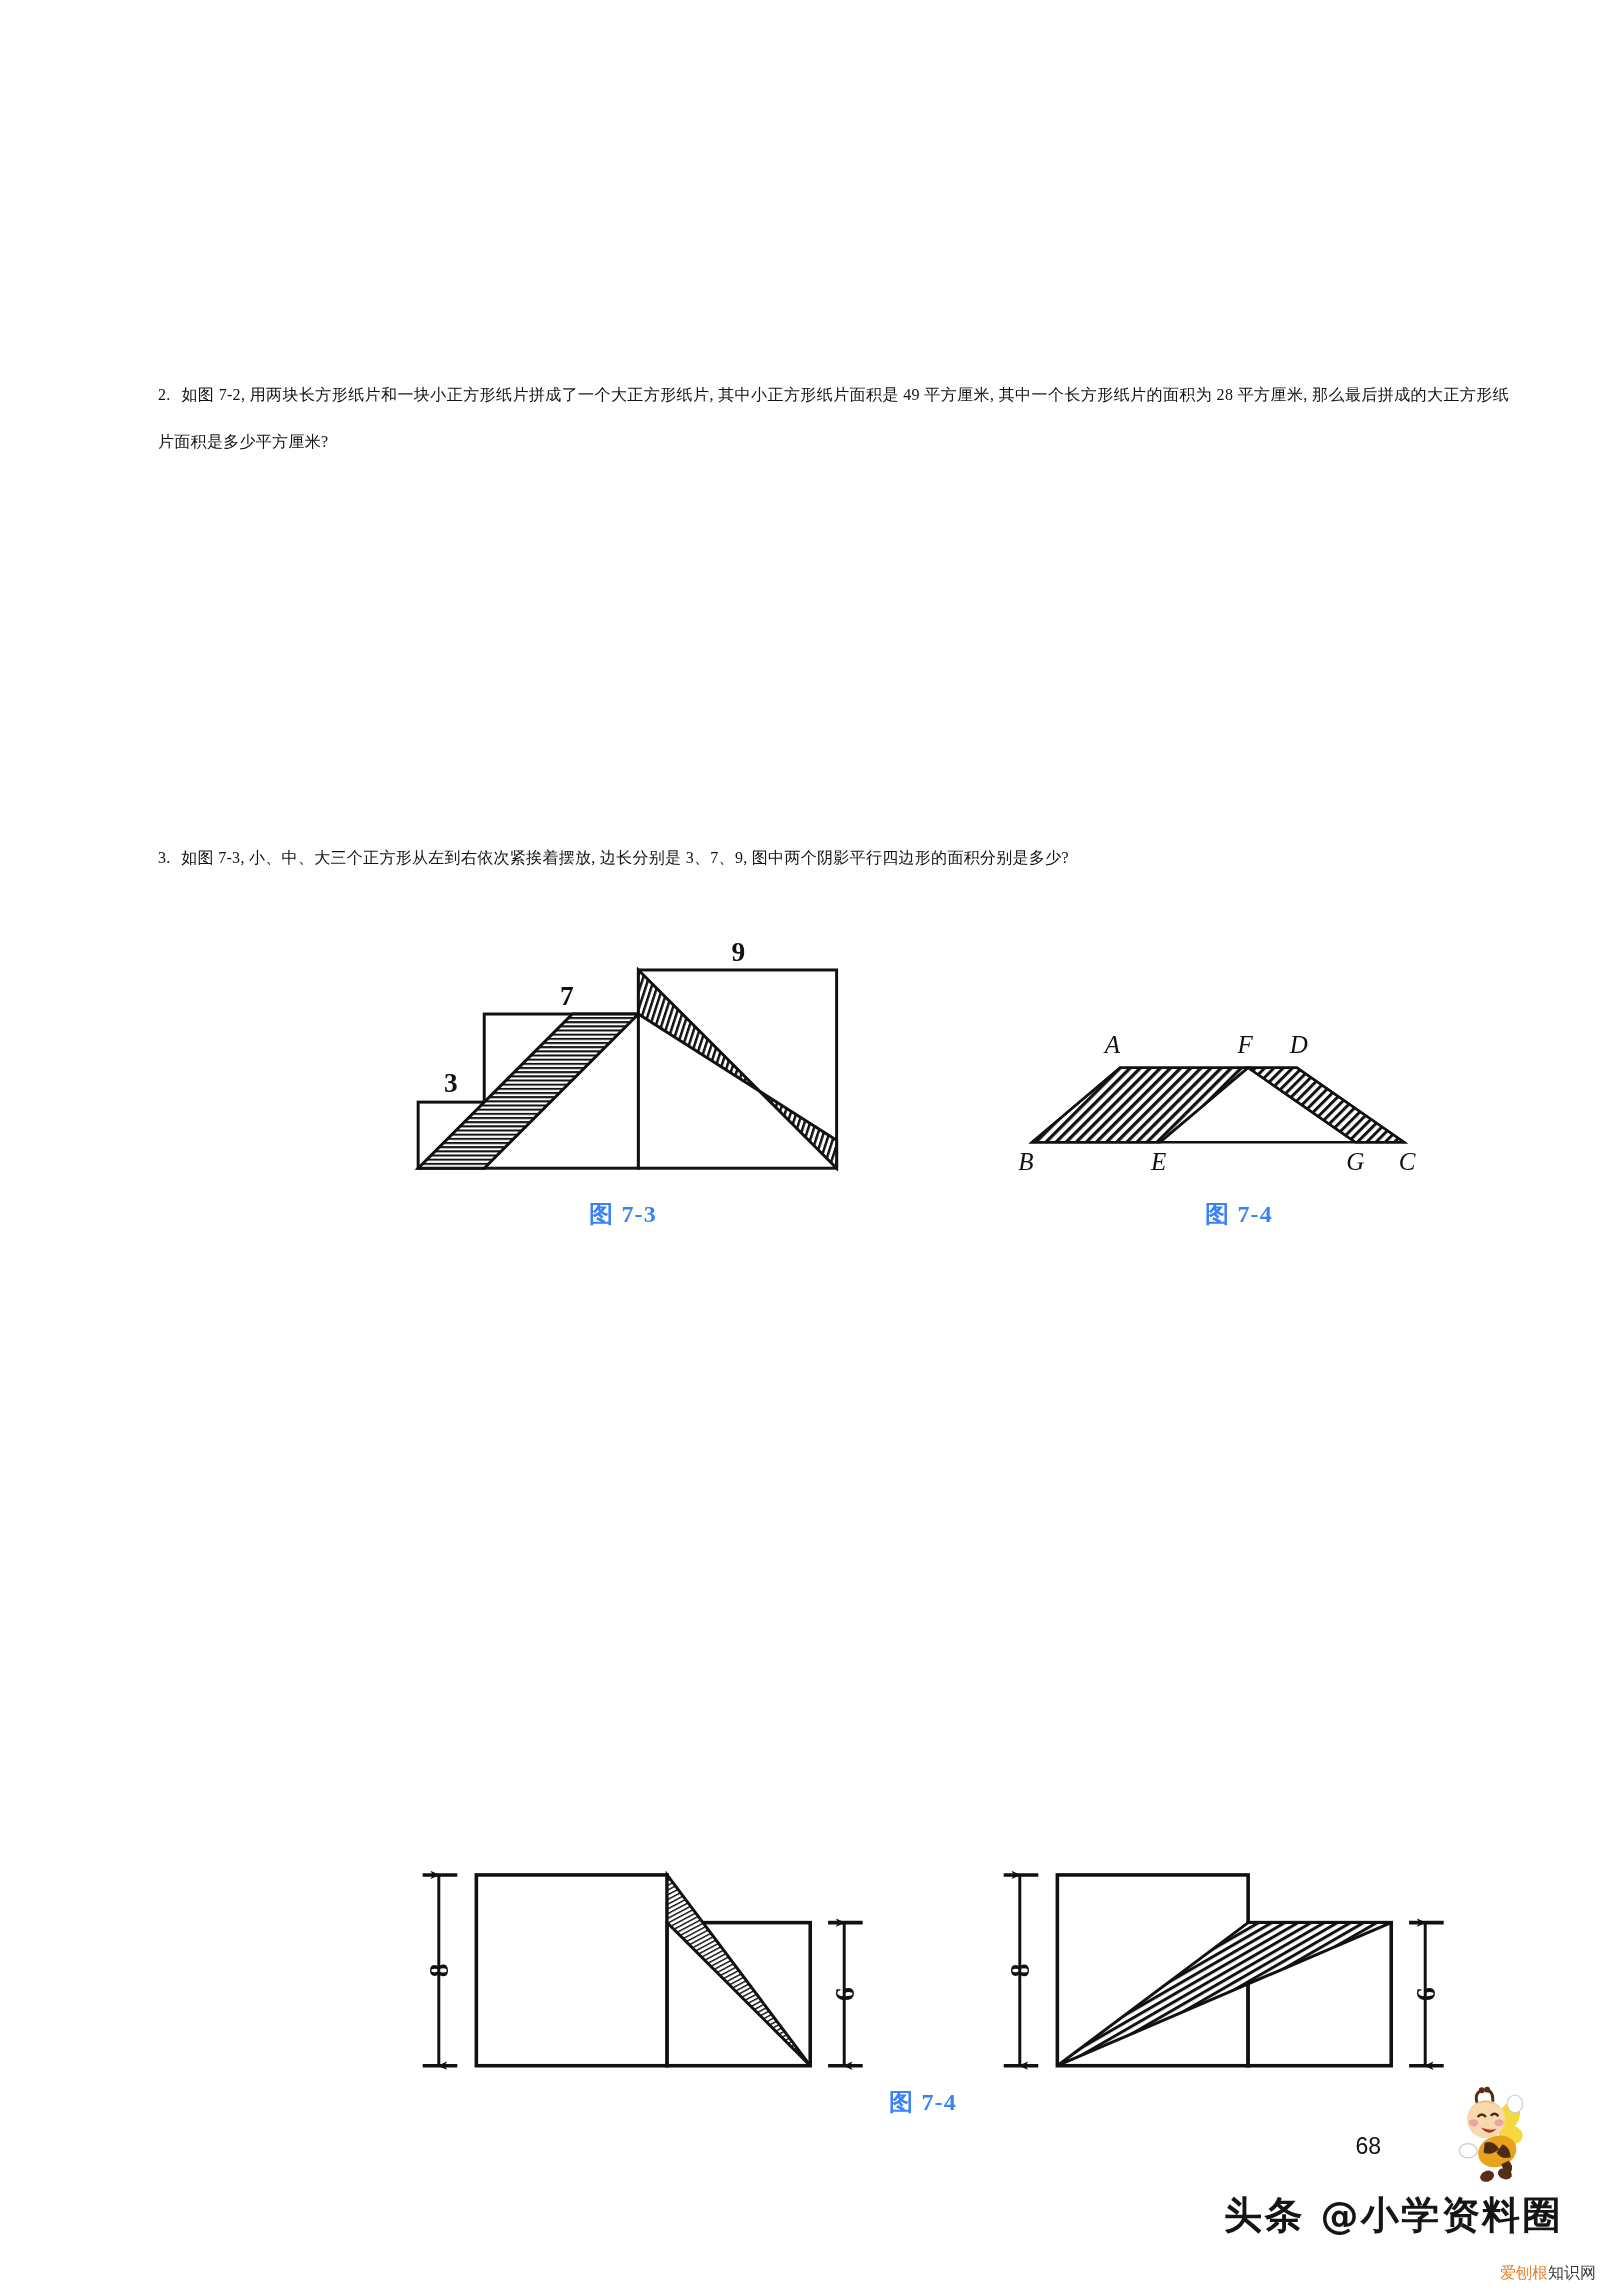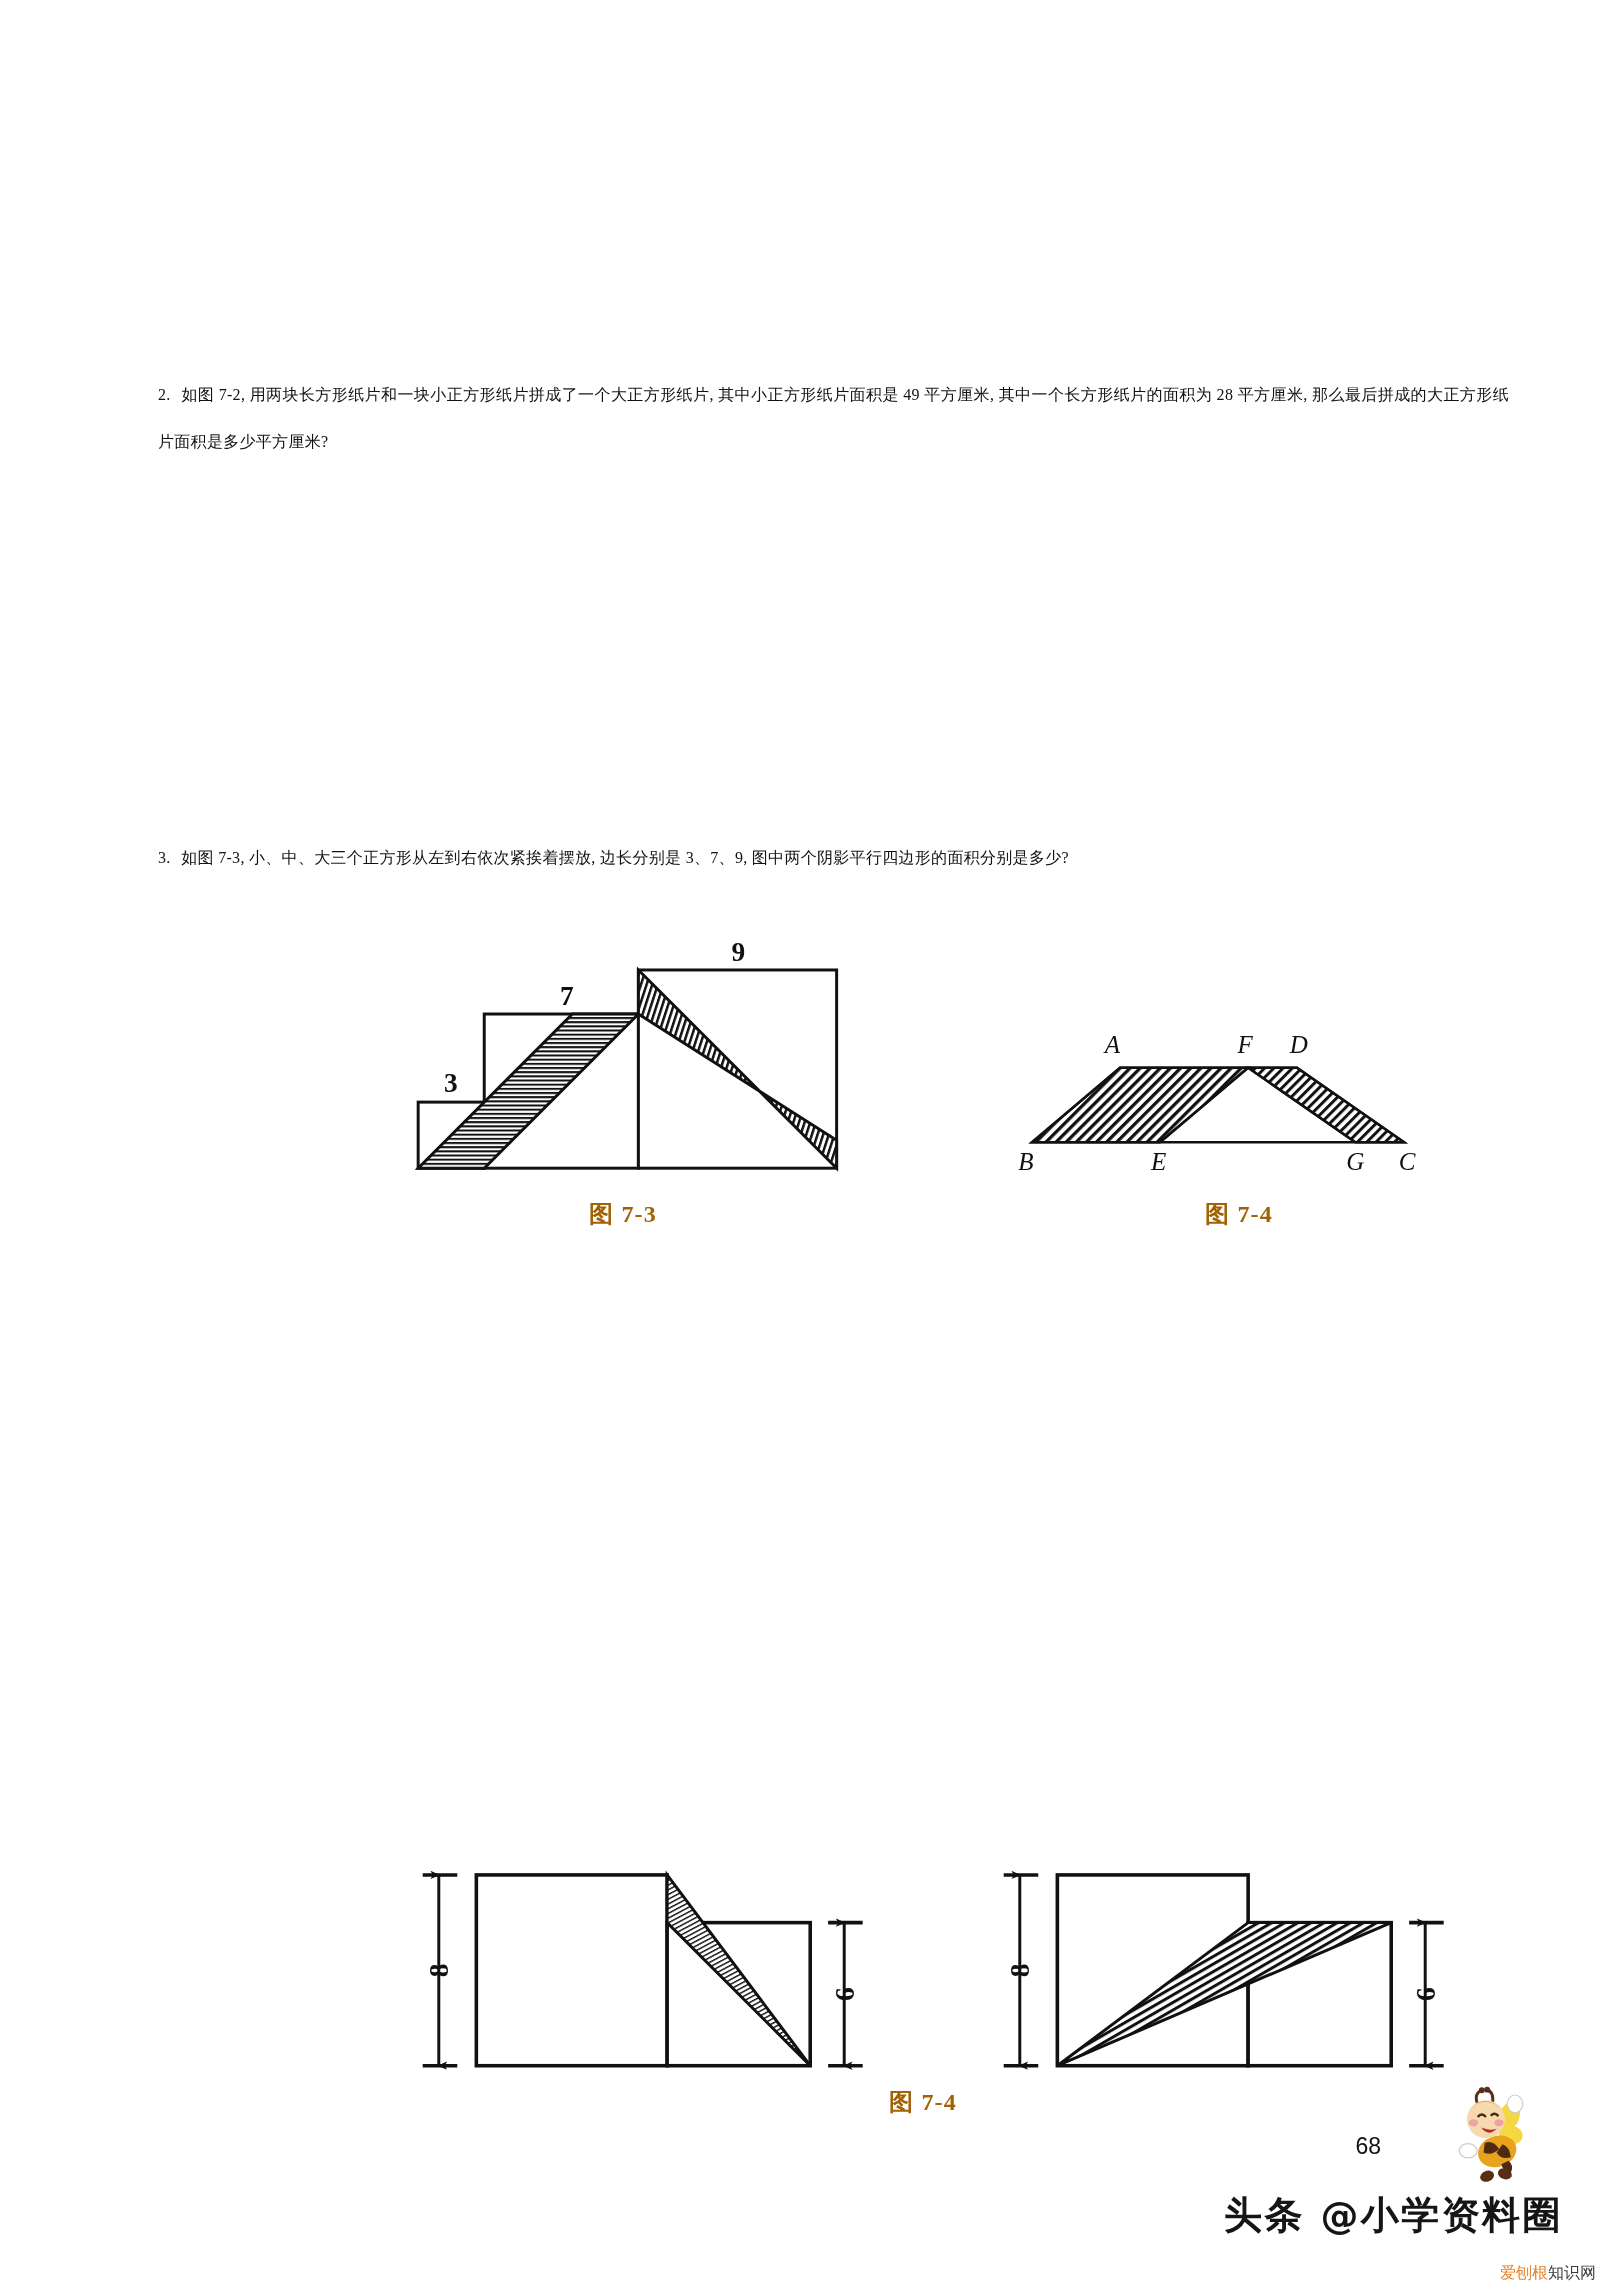--- a/index.html
+++ b/index.html
@@ -35,21 +35,21 @@
   .problem .num {
     margin-right: 10.7px;
   }
 
   
   .caption {
     position: absolute;
     font-size: 24px;
     font-weight: bold;
     letter-spacing: 1.2px;
-    color: #a16207;
+    color: #3b82f6;
     white-space: nowrap;
   }
 
   
   .figure {
     position: absolute;
   }
   .figure svg {
     display: block;
     overflow: visible;

